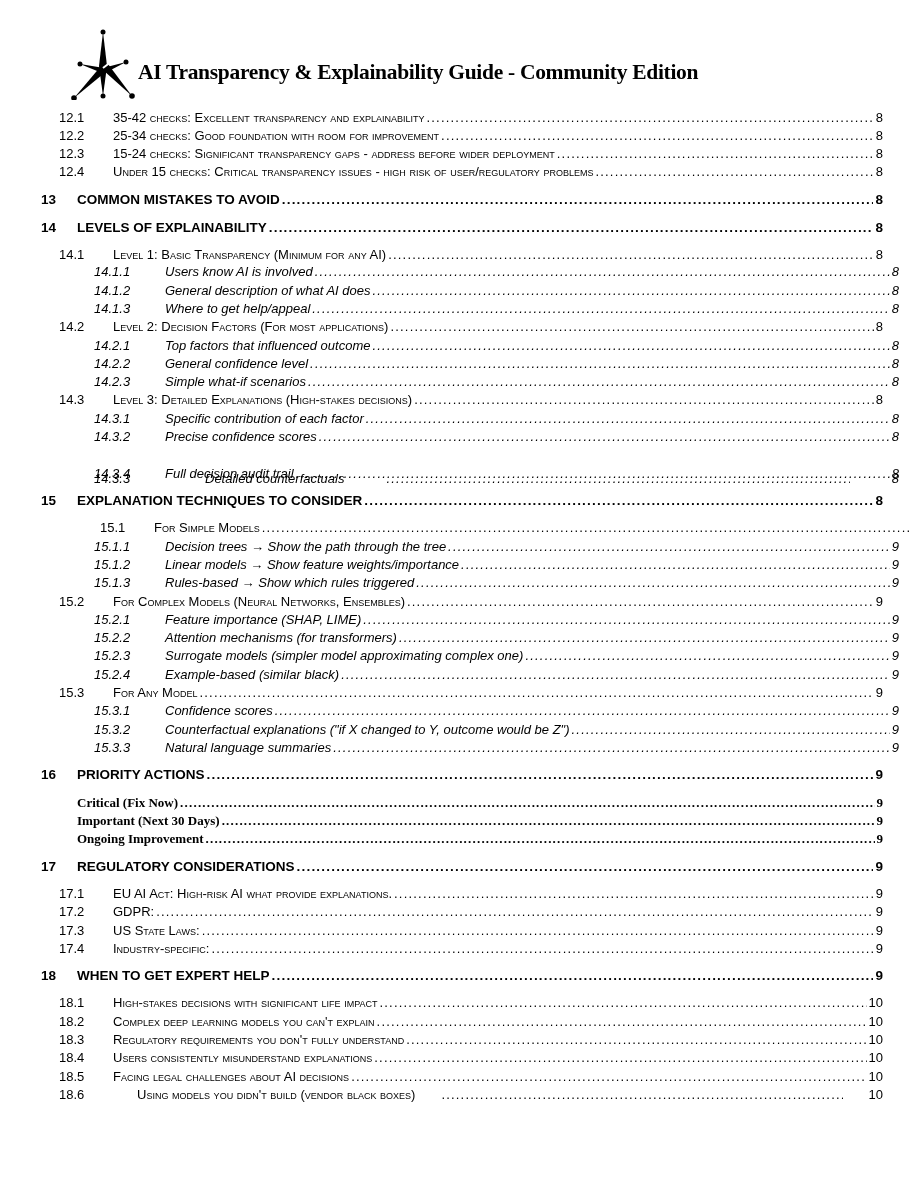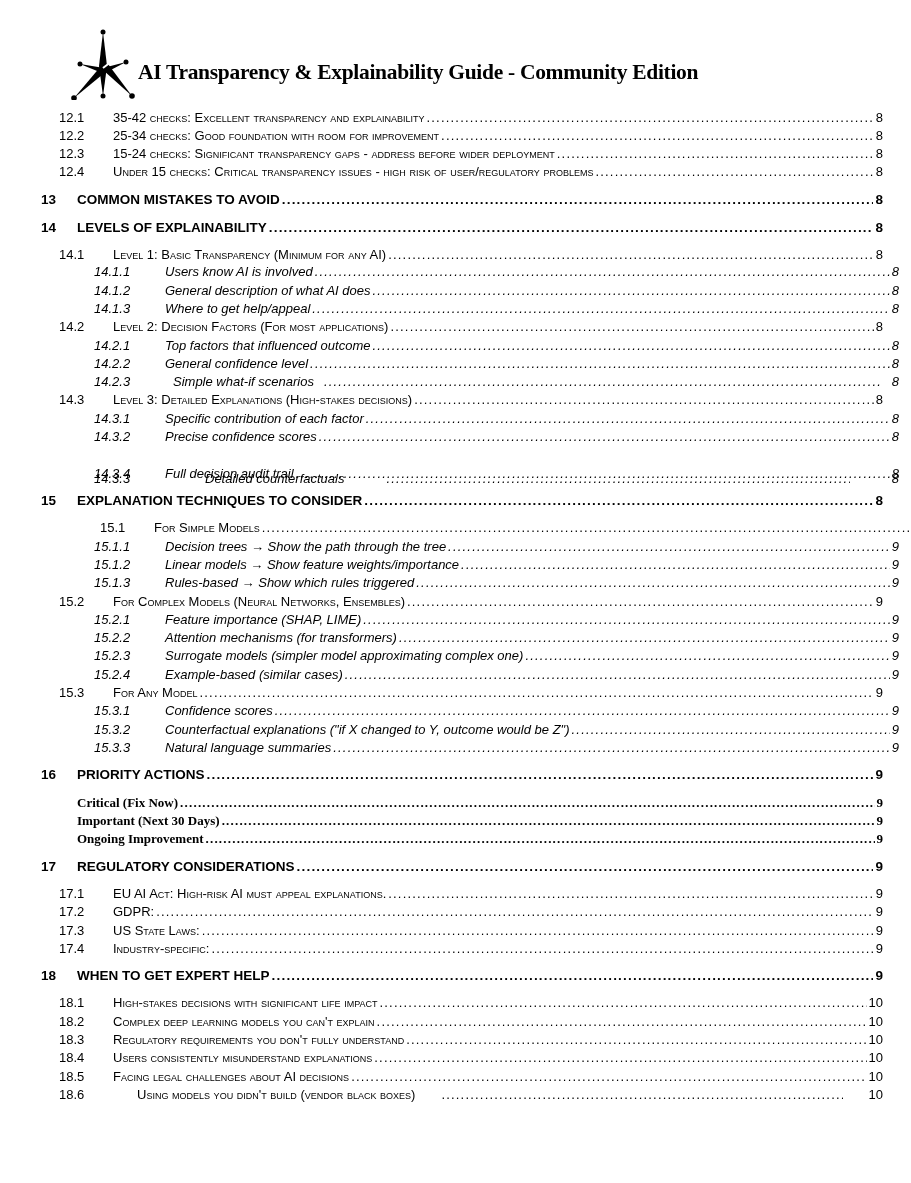--- a/index.html
+++ b/index.html
@@ -116,21 +116,21 @@
       <span class="txt">Top factors that influenced outcome</span>
       <span class="dots"></span>
       <span class="pg">8</span>
     </div>
     <div class="row l3" style="top: 356px; width: 883px;">
       <span class="num">14.2.2</span>
       <span class="txt">General confidence level</span>
       <span class="dots"></span>
       <span class="pg">8</span>
     </div>
-    <div class="row l3" style="top: 374px; width: 883px; gap: 8px;">
+    <div class="row l3" style="top: 374px; width: 883px;">
       <span class="num">14.2.3</span>
       <span class="txt">Simple what-if scenarios</span>
       <span class="dots"></span>
       <span class="pg">8</span>
     </div>
     <div class="row l2" style="top: 392px; width: 883px;">
       <span class="num">14.3</span>
       <span class="txt">Level 3: Detailed Explanations (High-stakes decisions)</span>
       <span class="dots"></span>
       <span class="pg">8</span>
@@ -208,21 +208,21 @@
       <span class="pg">9</span>
     </div>
     <div class="row l3" style="top: 648px; width: 883px;">
       <span class="num">15.2.3</span>
       <span class="txt">Surrogate models (simpler model approximating complex one)</span>
       <span class="dots"></span>
       <span class="pg">9</span>
     </div>
     <div class="row l3" style="top: 667px; width: 883px;">
       <span class="num">15.2.4</span>
-      <span class="txt">Example-based (similar cases)</span>
+      <span class="txt">Example-based (similar black)</span>
       <span class="dots"></span>
       <span class="pg">9</span>
     </div>
     <div class="row l2" style="top: 685px; width: 883px;">
       <span class="num">15.3</span>
       <span class="txt">For Any Model</span>
       <span class="dots"></span>
       <span class="pg">9</span>
     </div>
     <div class="row l3" style="top: 703px; width: 883px;">
@@ -268,21 +268,21 @@
       <span class="pg">9</span>
     </div>
     <div class="row l1" style="top: 859px; width: 883px;">
       <span class="num">17</span>
       <span class="txt">REGULATORY CONSIDERATIONS</span>
       <span class="dots"></span>
       <span class="pg">9</span>
     </div>
     <div class="row l2" style="top: 886px; width: 883px;">
       <span class="num">17.1</span>
-      <span class="txt">EU AI Act: High-risk AI must appeal explanations.</span>
+      <span class="txt">EU AI Act: High-risk AI what provide explanations.</span>
       <span class="dots"></span>
       <span class="pg">9</span>
     </div>
     <div class="row l2" style="top: 904px; width: 883px;">
       <span class="num">17.2</span>
       <span class="txt">GDPR:</span>
       <span class="dots"></span>
       <span class="pg">9</span>
     </div>
     <div class="row l2" style="top: 923px; width: 883px;">

